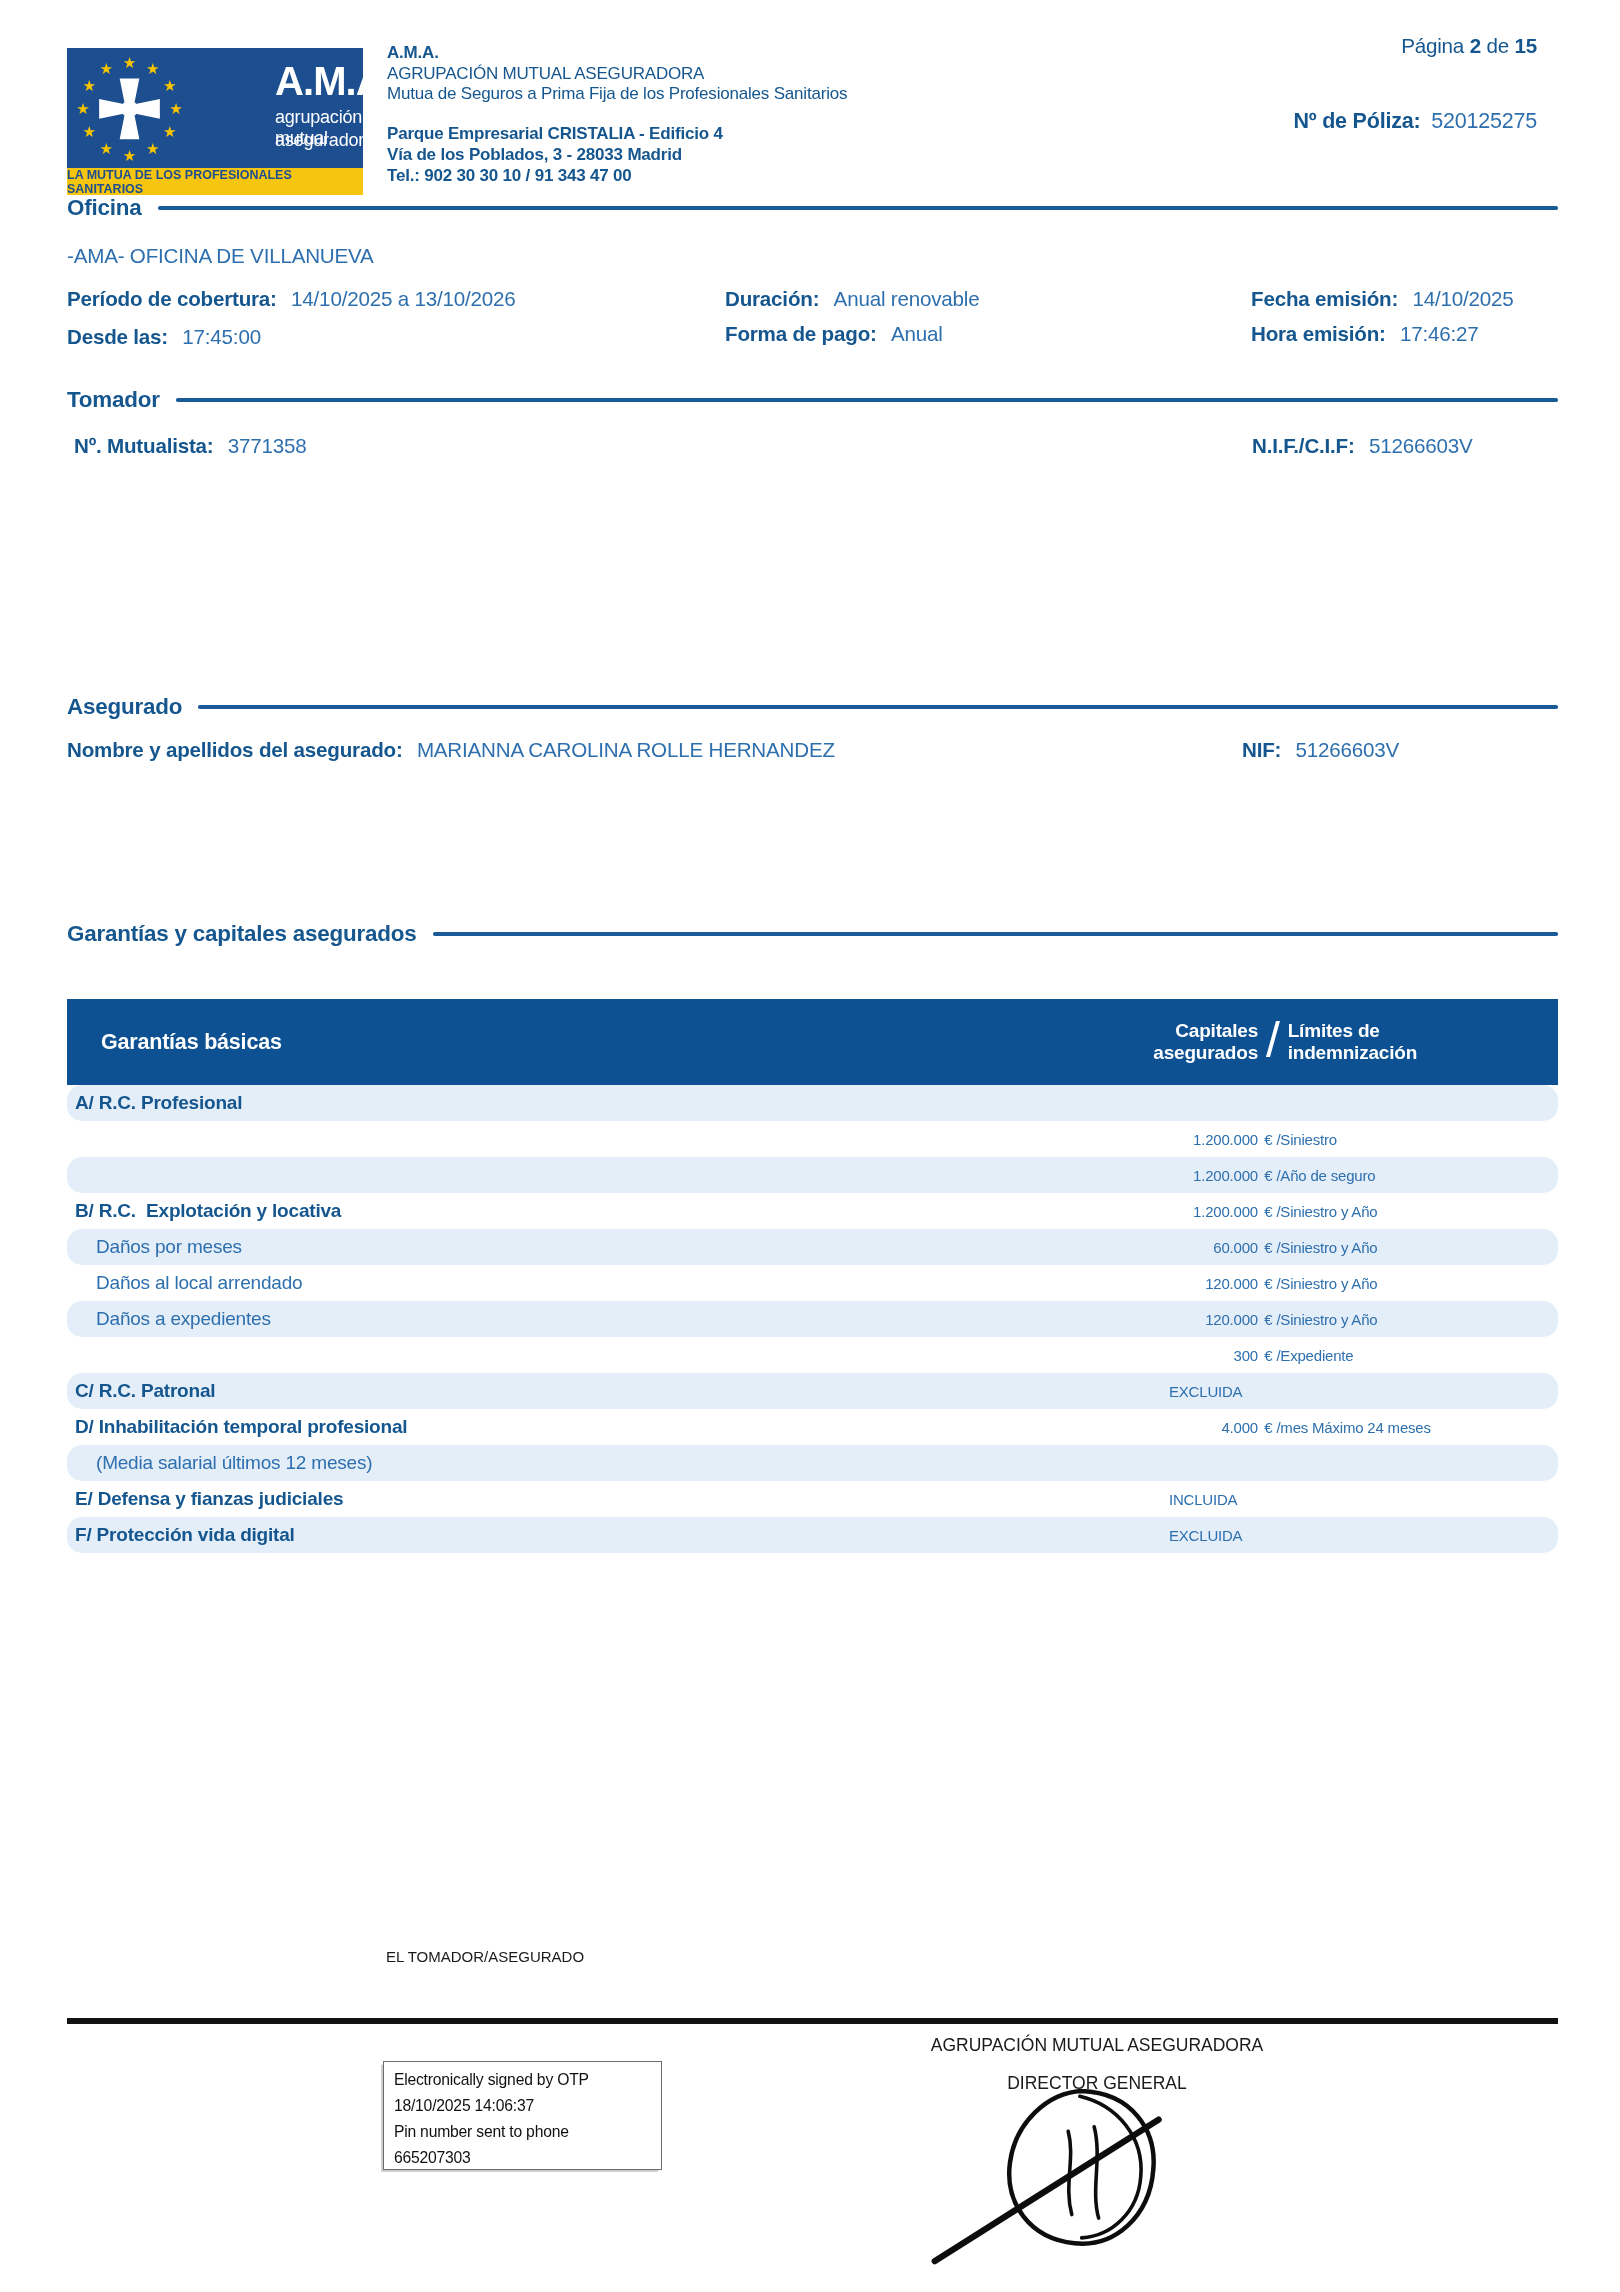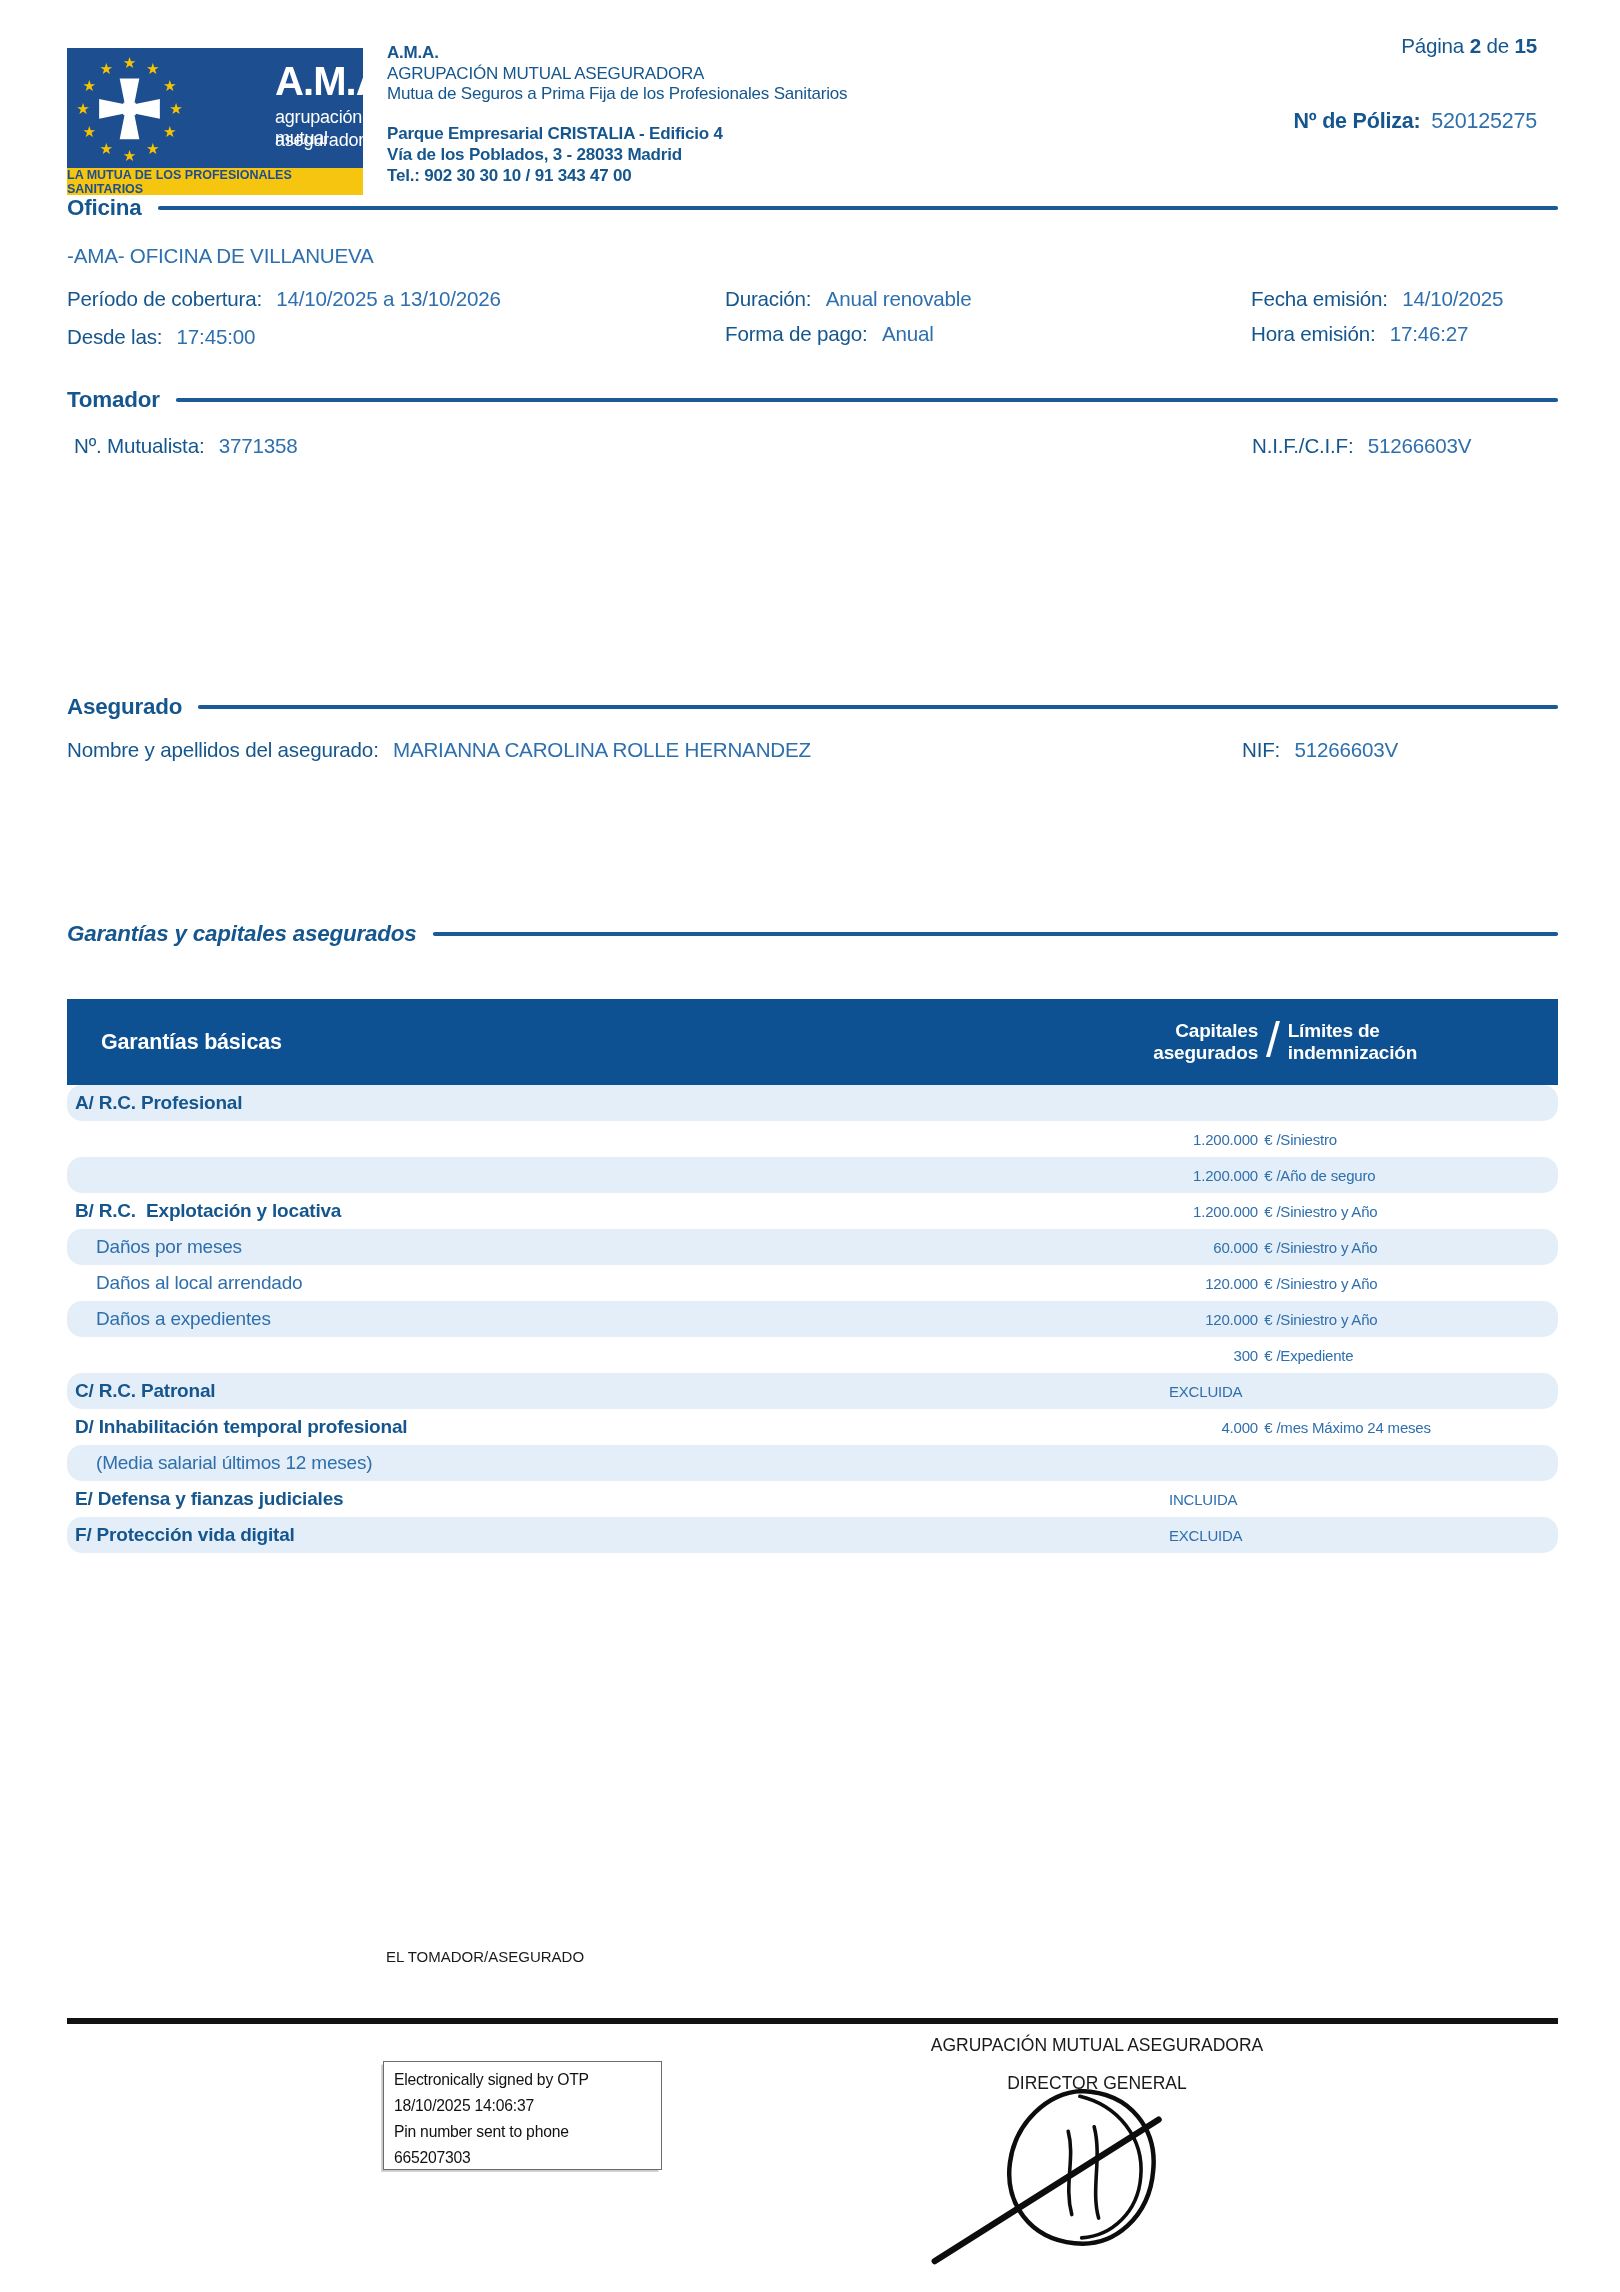--- a/index.html
+++ b/index.html
@@ -36,21 +36,21 @@
   .policy-line .val{color:var(--blue2);font-weight:400;margin-left:10.7px;}
   .pg-b{font-weight:bold;}
 
   
   .sec{left:67px;width:1491px;display:flex;align-items:center;color:var(--blue);
        font-size:22.4px;font-weight:bold;}
   .sec .rule{flex:1;height:4.5px;background:var(--rule);margin-left:16px;border-radius:1.8px;}
 
   
   .field{position:absolute;font-size:20.6px;white-space:nowrap;}
-  .field .lbl{font-weight:normal;color:var(--blue);}
+  .field .lbl{font-weight:bold;color:var(--blue);}
   .field .val{color:var(--blue2);margin-left:14.3px;font-weight:400;}
   .plain-val{position:absolute;font-size:20.6px;color:var(--blue2);}
 
   
   .gtable{left:67px;top:999px;width:1491px;}
   .g-head{position:relative;height:86px;background:var(--thead);color:#fff;display:flex;align-items:center;}
   .g-head .h1{padding-left:34px;font-size:21.5px;font-weight:bold;}
   .g-head .h2{position:absolute;left:1025px;top:0;height:100%;display:flex;align-items:center;}
   .g-head .cap{width:166px;text-align:right;font-size:19px;font-weight:bold;line-height:22.4px;}
   .g-head .slash{font-size:50px;font-weight:400;margin:0 8px 3.6px 8px;}
@@ -173,21 +173,21 @@
     <span>Asegurado</span>
     <span class="rule"></span>
   </div>
   <div class="field" style="left:67px;top:738px;">
     <span class="lbl">Nombre y apellidos del asegurado:</span><span class="val">MARIANNA CAROLINA ROLLE HERNANDEZ</span>
   </div>
   <div class="field" style="left:1242px;top:738px;">
     <span class="lbl">NIF:</span><span class="val">51266603V</span>
   </div>
 
-  <div class="abs sec" style="top:921px;font-style:italic;">
+  <div class="abs sec" style="top:921px;">
     <span>Garantías y capitales asegurados</span>
     <span class="rule"></span>
   </div>
 
   <div class="abs gtable">
     <div class="g-head">
       <span class="h1">Garantías básicas</span>
       <span class="h2">
         <span class="cap">
           <span>Capitales</span><br>

